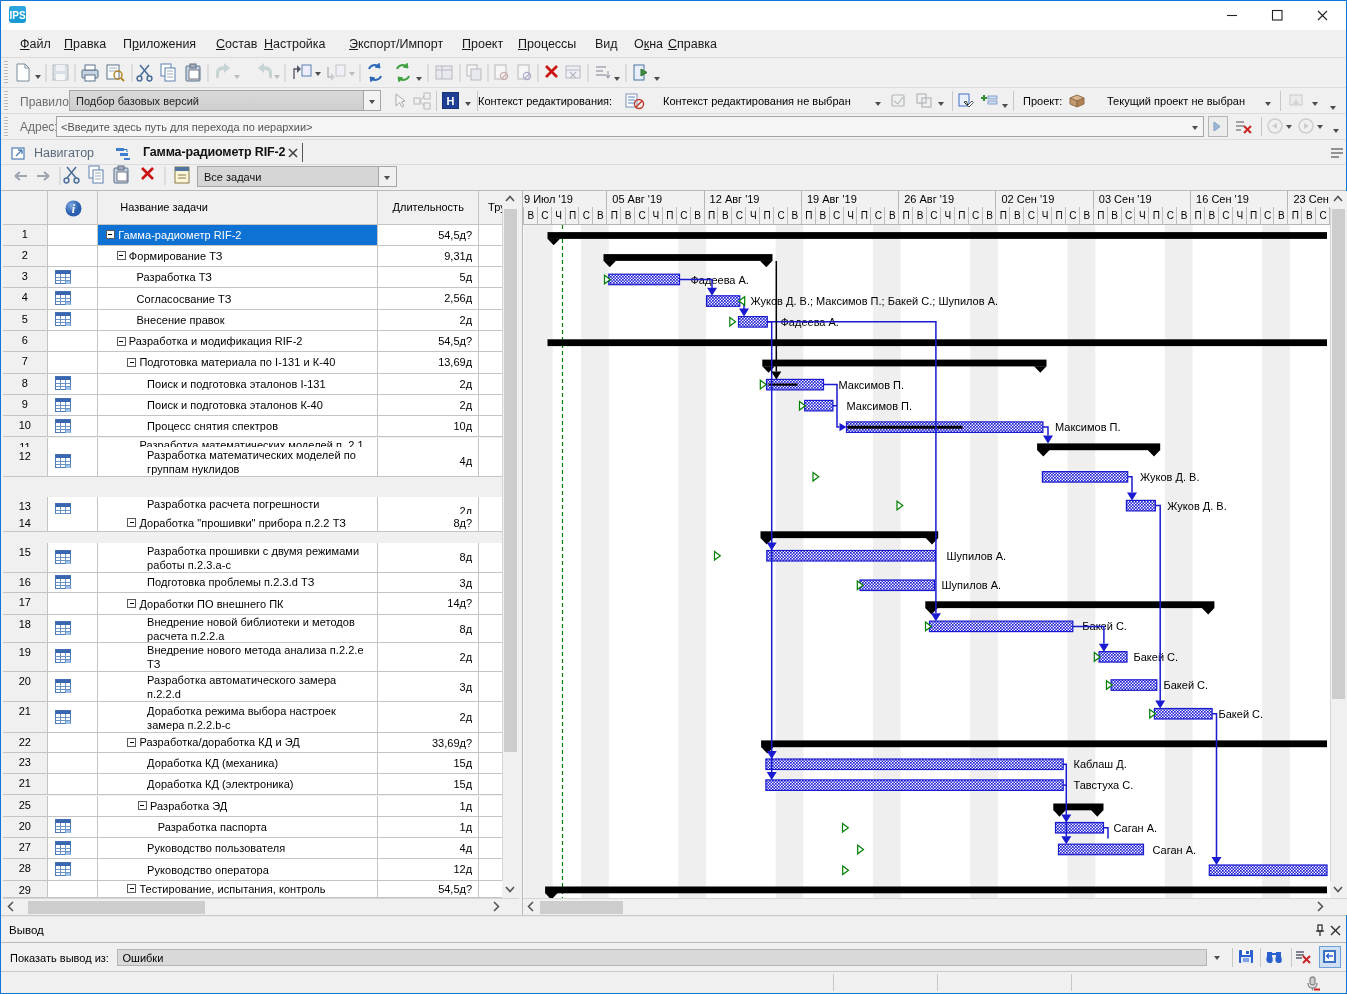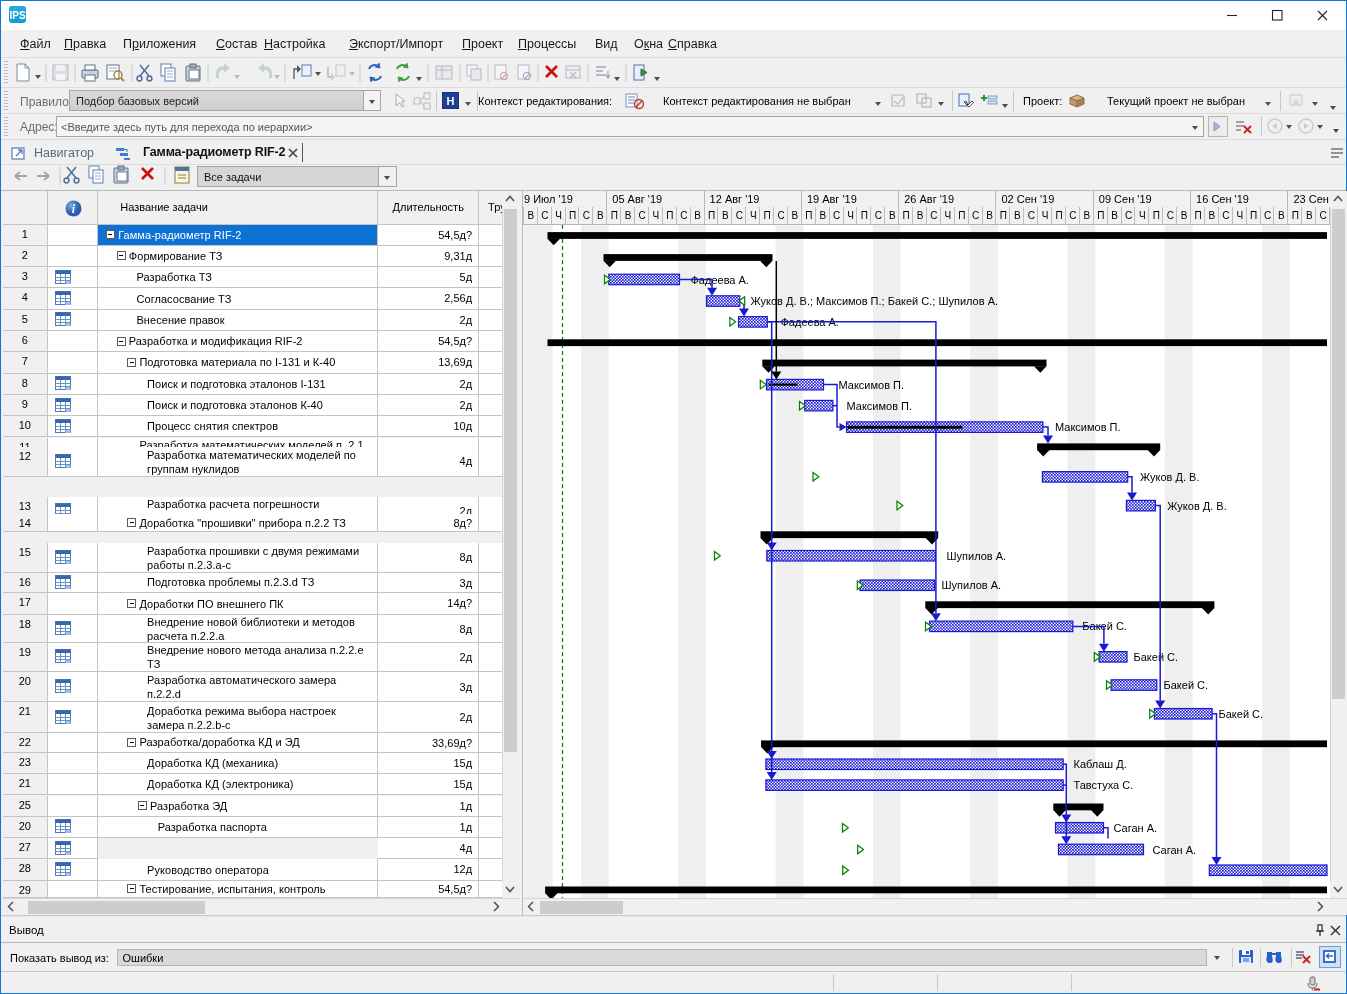--- a/index.html
+++ b/index.html
@@ -850,20 +850,23 @@
         <rect x="0.5" y="0.5" width="15" height="3.5" fill="#3a66b0"></rect>
         <g stroke="#6a94c8" stroke-width="1">
           <line x1="5.5" y1="4" x2="5.5" y2="14"></line>
           <line x1="10.5" y1="4" x2="10.5" y2="14"></line>
           <line x1="0.5" y1="7.5" x2="15.5" y2="7.5"></line>
           <line x1="0.5" y1="10.5" x2="15.5" y2="10.5"></line>
         </g>
         <rect x="11" y="11" width="4.5" height="3" fill="#9fc0e8"></rect>
       </svg>
     </div>
+    <div class="cell namec c2" style="">
+      <span class="nm" style="left:48.8px;top:50%;transform:translateY(-50%)">Руководство пользователя</span>
+    </div>
     <div class="cell durc c3" style="line-height:21.3px">4д</div>
     <div class="cell truc c4"></div>
   </div>
 <div class="trow" style="top:859.4px;height:21.3px">
     <div class="cell numc c0 num">28</div>
     <div class="cell c1" style="background:#fff">
       <svg class="tic" width="16" height="15">
         <rect x="0.5" y="0.5" width="15" height="13" fill="#fff" stroke="#4a7ab5"></rect>
         <rect x="0.5" y="0.5" width="15" height="3.5" fill="#3a66b0"></rect>
         <g stroke="#6a94c8" stroke-width="1">
@@ -911,21 +914,21 @@
     </svg></div>
 
 <div class="abs" style="left:522px;top:191px;width:1px;height:724px;background:#b9b9b9"></div>
 <div class="abs" style="left:522.5px;top:191px;width:807.5px;height:33.5px;background:#f1f1f1;border-bottom:1px solid #b5b5b5;overflow:hidden" id="ghead">
     <div class="wk" style="left:0px;width:84.8px;padding-left:1.5px">9 Июл '19</div>
     <div class="wk" style="left:85.8px;width:96.3px">05 Авг '19</div>
     <div class="wk" style="left:183.1px;width:96.3px">12 Авг '19</div>
     <div class="wk" style="left:280.4px;width:96.3px">19 Авг '19</div>
     <div class="wk" style="left:377.7px;width:96.3px">26 Авг '19</div>
     <div class="wk" style="left:475.0px;width:96.3px">02 Сен '19</div>
-    <div class="wk" style="left:572.3px;width:96.3px">09 Сен '19</div>
+    <div class="wk" style="left:572.3px;width:96.3px">03 Сен '19</div>
     <div class="wk" style="left:669.6px;width:96.3px">16 Сен '19</div>
     <div class="wk" style="left:766.9px;width:96.3px">23 Сен '19</div>
     <div class="dy" style="left:-11.5px;width:12.9px">П</div>
     <div class="dy" style="left:2.4px;width:12.9px">В</div>
     <div class="dy" style="left:16.3px;width:12.9px">С</div>
     <div class="dy" style="left:30.2px;width:12.9px">Ч</div>
     <div class="dy" style="left:44.1px;width:12.9px">П</div>
     <div class="dy" style="left:58.0px;width:12.9px">С</div>
     <div class="dy" style="left:71.9px;width:12.9px">В</div>
     <div class="dy" style="left:85.8px;width:12.9px">П</div>

